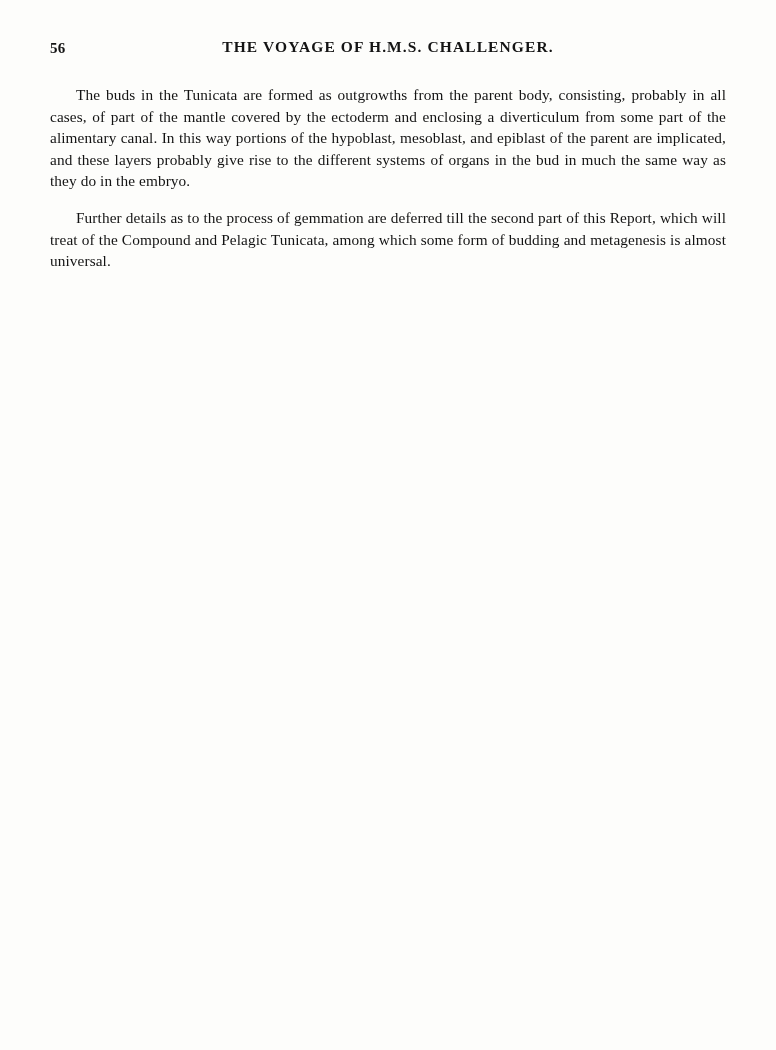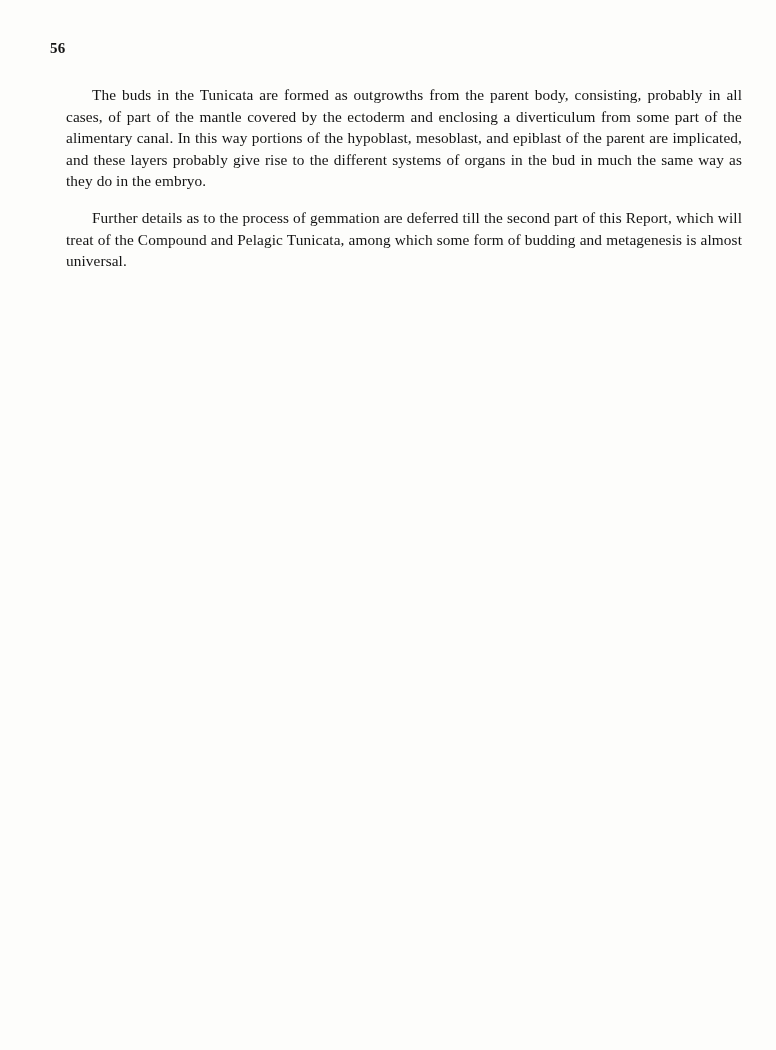--- a/index.html
+++ b/index.html
@@ -43,21 +43,21 @@
     top: 0;
     text-align: center;
     font-size: 15.5px;
     font-weight: bold;
     letter-spacing: 1.1px;
     color: #141414;
   }
   .text-block {
     position: absolute;
     top: 84px;
-    left: 66px;
+    left: 50px;
     width: 676px;
   }
   p.para {
     margin: 0;
     font-size: 15.3px;
     line-height: 21.6px;
     text-align: justify;
     color: #131313;
     letter-spacing: 0.1px;
   }
@@ -68,20 +68,21 @@
     text-indent: 26px;
   }
 </style>
 </head>
 <body>
 
 <div class="page">
 
   <div class="page-header">
     <div class="folio">56</div>
+    <div class="running-head">THE VOYAGE OF H.M.S. CHALLENGER.</div>
   </div>
 
   <div class="text-block">
     <p class="para indent">The buds in the Tunicata are formed as outgrowths from the parent body, consisting, probably in all cases, of part of the mantle covered by the ectoderm and enclosing a diverticulum from some part of the alimentary canal.  In this way portions of the hypoblast, mesoblast, and epiblast of the parent are implicated, and these layers probably give rise to the different systems of organs in the bud in much the same way as they do in the embryo.</p>
     <p class="para indent">Further details as to the process of gemmation are deferred till the second part of this Report, which will treat of the Compound and Pelagic Tunicata, among which some form of budding and metagenesis is almost universal.</p>
   </div>
 
 </div>
 
 </body></html>

